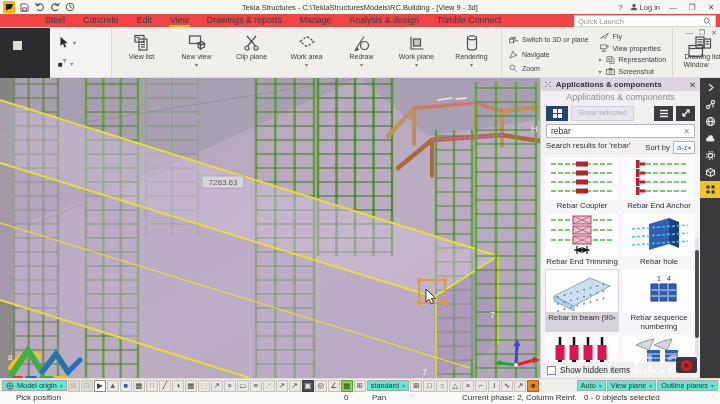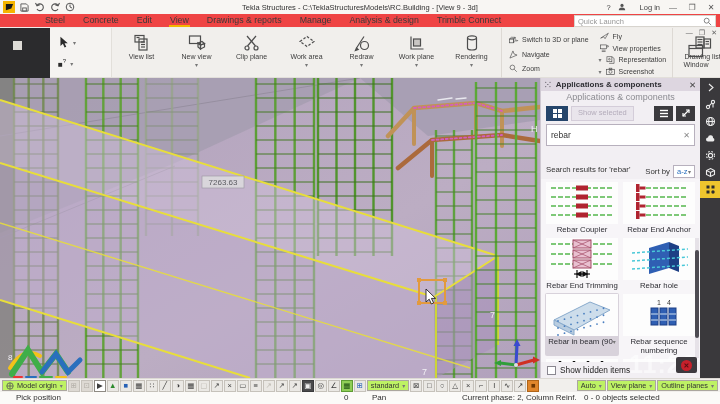--- a/index.html
+++ b/index.html
@@ -7,21 +7,21 @@
 body{font-family:"Liberation Sans",sans-serif;background:#fff;position:relative;font-size:9px;color:#333}
 svg{display:block}
 
 .titlebar{height:14px;background:#f8f6f3;display:flex;align-items:center;position:relative;padding:0 3px;gap:4px}
 .tlogo{width:12px;height:12px;background:#f5b400;flex:none;display:grid;place-items:center}
 .qat{display:flex;gap:4px;align-items:center}
 .qat .qi{width:11px;height:11px;display:grid;place-items:center;color:#555}
 .wtitle{position:absolute;left:0;right:0;text-align:center;font-size:7.5px;color:#333;pointer-events:none}
 .tright{margin-left:auto;display:flex;align-items:center;gap:7px;font-size:7.5px;color:#444;z-index:2}
 .winbtn{width:12px;text-align:center;font-size:8px;color:#555}
-.login{display:flex;align-items:flex-start;gap:14px}
+.login{display:flex;align-items:flex-start;gap:2px}
 
 .menubar{height:14px;background:#ef4444;display:flex;align-items:flex-end;padding-left:44px;gap:16px;position:relative;border-bottom:1px solid #efedea}
 .mtab{font-size:8.8px;color:#3a3a3a;height:13px;line-height:12px;padding:0 1px}
 .mtab.active{box-shadow:inset 0 -2px 0 #f2b600}
 .quicklaunch{position:absolute;right:4px;top:1px;width:142px;height:12px;border:1px solid #d7d4ce;background:#fff;display:flex;align-items:center;padding:0 3px;font-size:7.5px;color:#999}
 .quicklaunch .qmag{margin-left:auto}
 
 .ribbon{height:50px;background:#f1efec;display:flex;position:relative;border-bottom:1px solid #e2dfda}
 .rdark{width:50px;height:50px;background:#2b2b2d;flex:none;position:relative}
 .rdark .sq{position:absolute;left:13px;top:13px;width:9px;height:9px;background:#dddbd6}
@@ -43,42 +43,42 @@
 .phead{height:13px;background:#ddd6e0;display:flex;align-items:center;gap:4px;padding:0 4px;font-size:8px;color:#2e2e33;font-weight:bold}
 .phead .px{margin-left:auto;font-weight:normal;color:#444;font-size:8.5px}
 .gripdots{color:#55525a;font-size:7px;letter-spacing:1px}
 .ptitle{height:13px;line-height:13px;text-align:center;color:#8b8b91;font-size:9px}
 .pbtns{height:18px;display:flex;align-items:center;gap:3px;padding:0 5px}
 .btn-grid{width:22px;height:15px;background:#25456b;display:grid;place-items:center;flex:none}
 .btn-showsel{height:15px;background:#e9e5ec;border:1px solid #d4cdd9;color:#b4acbb;font-size:7.5px;padding:0 6px;line-height:12px}
 .btn-dark{width:19px;height:15px;background:#3b3a3e;display:grid;place-items:center;flex:none;color:#fff}
 .btn-dark.exp{margin-left:0}
 .pbtns .spacer{flex:1}
-.psearch{margin:2px 5px 17px;height:22px;background:#fff;border:1px solid #b7b0bd;display:flex;align-items:center;padding:0 4px;font-size:8.5px;color:#333}
+.psearch{margin:2px 5px 1px;height:14px;background:#fff;border:1px solid #b7b0bd;display:flex;align-items:center;padding:0 4px;font-size:8.5px;color:#333}
 .psearch .sx{margin-left:auto;color:#888;font-size:8px}
 .presults{display:flex;align-items:flex-start;padding:2px 5px 1px;font-size:7.8px;color:#333}
 .sortwrap{margin-left:auto;display:flex;align-items:center;gap:3px}
 .sortsel{width:22px;height:13px;border:1px solid #b7b0bd;background:#fff;font-size:7.5px;display:flex;align-items:center;padding:0 3px;color:#2a6fbd}
 .sortsel .caret{margin-left:auto}
 .pgrid{flex:1;overflow:hidden;display:grid;grid-template-columns:1fr 1fr;column-gap:3px;row-gap:2px;padding:2px 4px;background:#f7f5f8;align-content:start}
 .pitem{display:flex;flex-direction:column;align-items:center;padding:1px;border-radius:2px}
 .pitem.selected{background:#d8d2db}
 .pthumb{width:72px;height:42px;display:grid;place-items:center;background:#fdfdfd}
 .plabel{font-size:7.8px;color:#2d2d33;text-align:center;line-height:9px;min-height:9px;margin-top:1px}
 .pcheck{height:16px;display:flex;align-items:center;gap:4px;padding:0 6px;font-size:8.3px;color:#222;background:#f2eff3}
 .cbox{width:9px;height:9px;border:1px solid #8a8790;background:#fff;flex:none}
 .pscrolltrack{position:absolute;right:1px;top:160px;width:4px;height:120px;background:#e6e2e8}
 .pscroll{position:absolute;right:1px;top:172px;width:4px;height:88px;background:#4d4b52;border-radius:2px}
 
 .rightbar{width:20px;flex:none;background:#3a393c;display:flex;flex-direction:column;align-items:center;padding-top:1px}
 .ricon{width:20px;height:17px;display:grid;place-items:center;color:#ececec;font-size:10px}
 .ricon.active{background:#eec52e}
 
 .bottombar{height:14px;background:#f1efec;border-top:1px solid #dcd9d4;display:flex;align-items:center;padding:0 2px;gap:1px}
-.bdrop{height:11px;border:1px solid #aba79f;background:#bef264;display:flex;align-items:center;gap:3px;padding:0 3px;font-size:7.3px;color:#333;flex:none;white-space:nowrap}
+.bdrop{height:11px;border:1px solid #aba79f;background:#5eead4;display:flex;align-items:center;gap:3px;padding:0 3px;font-size:7.3px;color:#333;flex:none;white-space:nowrap}
 .tog{width:12px;height:12px;border:1px solid #c6c2bb;background:#eae8e4;display:grid;place-items:center;font-size:7.5px;color:#3d3d3d;flex:none;line-height:1}
 .tog.sel{background:#fff;border-color:#8e8a83}
 .tog.green{color:#2e8b2e}.tog.blue{color:#2761b5}.tog.dis{color:#bcb8b1}
 .tog.dark{background:#4a4a4c;color:#eee;border-color:#3a3a3c}
 .tog.greenbg{background:#8fce57;border-color:#5d9c33;color:#1c4d12}
 .tog.orangebg{background:#e0862c;border-color:#b06418;color:#6e3703}
 .tog.disbtn{background:#ddd9d3;color:#b3afa8}
 
 .statusbar{height:12px;background:#fbfaf8;position:relative;font-size:8px;color:#2e2e2e}
 .statusbar span{position:absolute;top:1px;white-space:nowrap}

